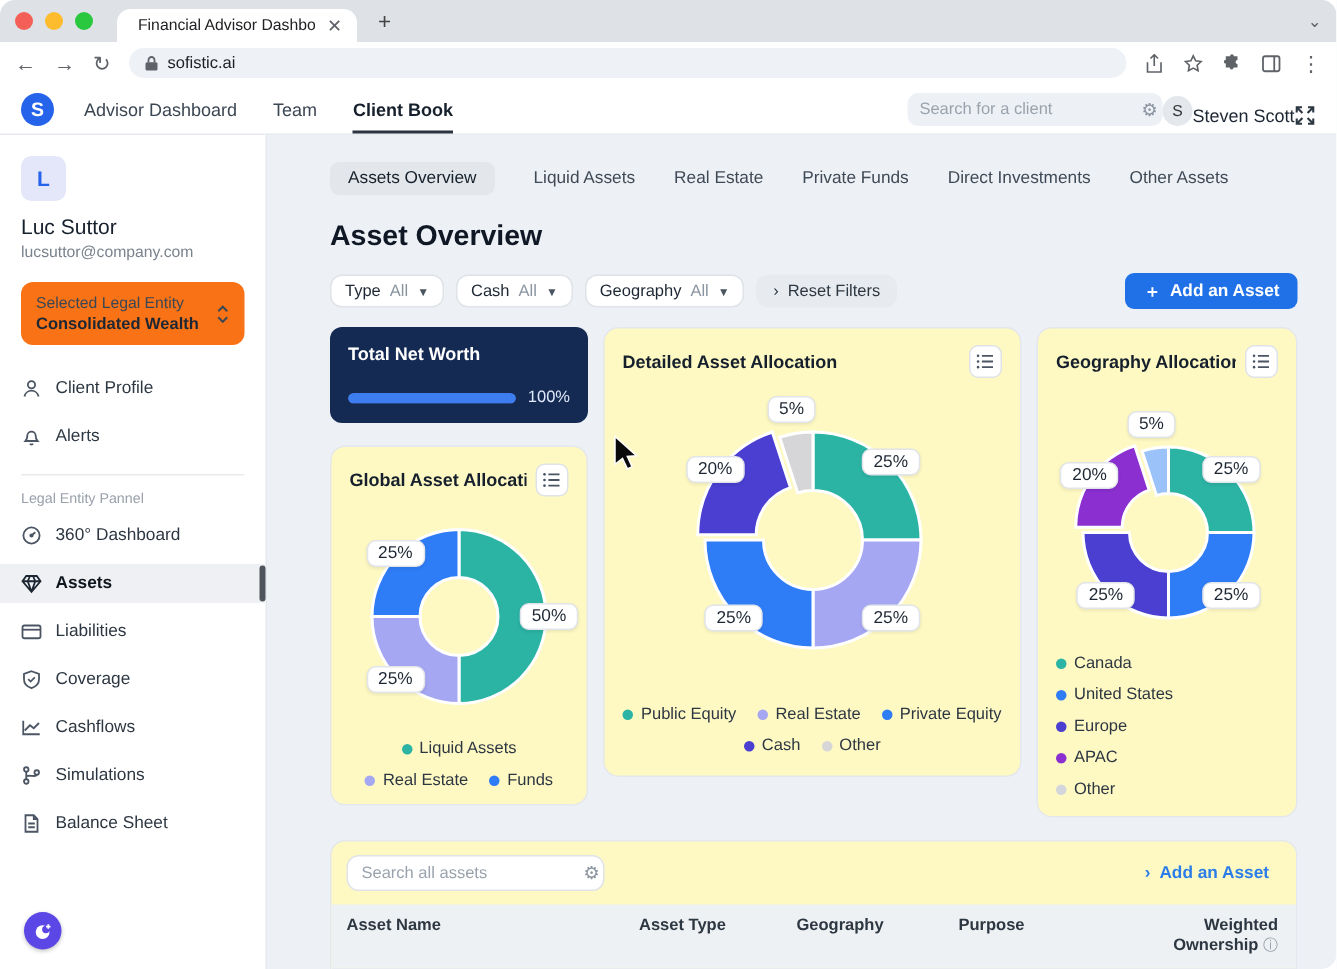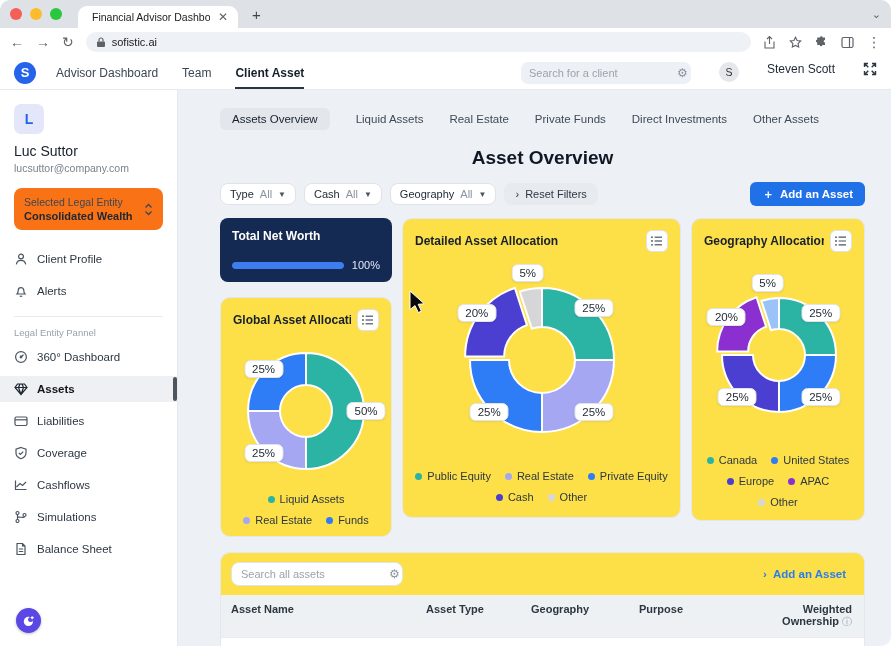--- a/index.html
+++ b/index.html
@@ -22,21 +22,21 @@
   .url-text { font-size:11px; color:#202124; }
   .tb-icons { display:flex; gap:13px; align-items:center; color:#5f6368; }
   svg.ic { display:block; }
 
   
   .appbar { height:34px; background:#fff; border-bottom:1px solid #e7eaee; display:flex; align-items:center; padding:0 14px; }
   .logo { width:22px; height:22px; border-radius:50%; background:#2563eb; color:#fff; font-weight:bold; font-size:13px; display:flex; align-items:center; justify-content:center; margin-right:20px; }
   .app-nav { display:flex; gap:24px; height:100%; align-items:stretch; }
   .app-nav .navlink { display:flex; align-items:center; font-size:12px; color:#3c4754; border-bottom:2px solid transparent; padding-top:2px; }
   .app-nav .navlink.active { color:#16202c; font-weight:bold; border-bottom-color:#2b3440; }
-  .appbar-right { margin-left:auto; display:flex; align-items:flex-start; gap:28px; }
+  .appbar-right { margin-left:auto; display:flex; align-items:flex-end; gap:0; }
   .hsearch { width:170px; height:22px; background:#edf1f6; border-radius:7px; display:flex; align-items:center; padding:0 8px; gap:6px; }
   .hsearch input { flex:1; border:none; background:transparent; outline:none; font-size:11px; color:#333; font-family:inherit; }
   .hsearch input::placeholder { color:#9aa3ad; }
   .gear { color:#8a94a0; font-size:12px; }
   .avatar { width:20px; height:20px; border-radius:50%; background:#e4e7eb; color:#333; font-size:10.5px; display:flex; align-items:center; justify-content:center; }
   .uname { font-size:12px; color:#1d2733; }
 
   
   .app { display:flex; height:556px; }
   .sidebar { width:178px; background:#fff; border-right:1px solid #e5e8ec; padding:14px; position:relative; }
@@ -55,34 +55,34 @@
   .side-item svg { flex:0 0 auto; }
   .side-div { height:1px; background:#e8ebee; margin:12px 0 10px; }
   .sect-label { font-size:9.5px; color:#9aa1ab; margin-bottom:4px; }
   .side-item.active { background:#eef0f3; margin-left:-14px; margin-right:-14px; padding-left:14px; position:relative; font-weight:bold; color:#10161d; }
   .side-item.active::after { content:""; position:absolute; right:0; top:1px; bottom:1px; width:4px; background:#4d545c; border-radius:2px; }
 
   
   .mtabs { display:flex; align-items:center; gap:26px; }
   .mtab { font-size:11.5px; color:#3f4a56; padding:5px 0; }
   .mtab.active { background:#e3e6ea; border-radius:6px; padding:5px 12px; color:#15202c; }
-  .page-title { font-size:19px; font-weight:bold; color:#101826; margin:17px 0 13px;text-align:center; }
+  .page-title { font-size:19px; font-weight:bold; color:#101826; margin:17px 0 13px; }
   .filters { display:flex; align-items:center; gap:8px; }
   .fpill { background:#fff; border:1px solid #dfe3e8; border-radius:8px; height:22px; display:flex; align-items:center; gap:6px; padding:0 9px; font-size:11px; }
   .fpill .flab { color:#1d2733; }
   .fpill .fval { color:#8a94a0; }
   .fpill .caret { font-size:8px; color:#4a5560; }
   .reset { background:#e7ebef; border-radius:8px; height:22px; display:flex; align-items:center; gap:6px; padding:0 11px; font-size:11px; color:#2d3742; }
   .reset .chev { font-size:11px; color:#2d3742; }
   .addbtn { margin-left:auto; background:#2071e8; color:#fff; border:none; border-radius:6px; height:24px; padding:0 12px; font-size:11.5px; font-weight:bold; display:flex; align-items:center; gap:6px; font-family:inherit; }
 
   
   .cards { display:flex; gap:10px; margin-top:12px; align-items:flex-start; }
   .col-left { width:172px; display:flex; flex-direction:column; gap:15px; }
-  .card { background:#fde047; border:1px solid #e4e7ec; border-radius:10px; }
+  .card { background:#fef9c3; border:1px solid #e4e7ec; border-radius:10px; }
   .networth { background:#152a52; border:none; border-radius:8px; height:64px; padding:11px 12px; }
   .nw-title { color:#fff; font-size:12px; font-weight:bold; }
   .nw-row { display:flex; align-items:center; gap:8px; margin-top:16px; }
   .nw-track { flex:1; height:7px; background:#2a4570; border-radius:4px; overflow:hidden; }
   .nw-fill { height:100%; background:#3e7df0; border-radius:4px; }
   .nw-pct { color:#dfe8fb; font-size:11px; }
   .chart-card { padding:11px 12px 10px; }
   .cc-head { display:flex; align-items:center; justify-content:space-between; }
   .cc-title { font-size:12px; font-weight:bold; color:#16202c; white-space:nowrap; overflow:hidden; }
   .list-btn { width:22px; height:22px; border:1px solid #dfe3e8; border-radius:6px; background:#fff; display:flex; align-items:center; justify-content:center; flex:0 0 auto; margin-left:6px; }
@@ -164,21 +164,21 @@
     </div>
   </div>
 
   <div class="appbar">
     <div class="logo">
         <span>S</span>
       </div>
     <div class="app-nav">
       <span class="navlink">Advisor Dashboard</span>
       <span class="navlink">Team</span>
-      <span class="navlink active">Client Asset</span>
+      <span class="navlink active">Client Book</span>
     </div>
     <div class="appbar-right">
       <div class="hsearch">
         <input placeholder="Search for a client" style="">
         <span class="gear">⚙</span>
       </div>
       <div class="avatar">
           <span>S</span>
         </div>
       <span class="uname">Steven Scott</span>
@@ -424,21 +424,21 @@
                 </svg>
             </div>
           </div>
           <div class="donut-wrap" style="width:150px;height:150px;margin-top:28px;"><svg width="150" height="150" style="overflow: visible;">
                 <path d="M75,18 A57,57 0 0 1 132,75 L101,75 A26,26 0 0 0 75,49 Z" fill="#2bb3a4" stroke="#ffffff" stroke-width="2"></path>
                 <path d="M132,75 A57,57 0 0 1 75,132 L75,101 A26,26 0 0 0 101,75 Z" fill="#2e7cf6" stroke="#ffffff" stroke-width="2"></path>
                 <path d="M75,132 A57,57 0 0 1 18,75 L49,75 A26,26 0 0 0 75,101 Z" fill="#4a3fd0" stroke="#ffffff" stroke-width="2"></path>
                 <path d="M13.145898033750314,71.47328848624517 A57,57 0 0 1 52.531929354378306,17.263067057421416 L62.111456180001674,46.74581906257117 A26,26 0 0 0 44.14589803375031,71.47328848624517 Z" fill="#8b2fd0" stroke="#ffffff" stroke-width="2"></path>
                 <path d="M57.38603132062799,20.78977857117625 A57,57 0 0 1 74.99999999999999,18 L75,49 A26,26 0 0 0 66.96555814625137,50.272530576326005 Z" fill="#9cc3f9" stroke="#ffffff" stroke-width="2"></path>
               </svg><div class="chip" style="left: 116.719px; top: 33.2807px;">25%</div><div class="chip" style="left: 116.719px; top: 116.719px;">25%</div><div class="chip" style="left: 33.2807px; top: 116.719px;">25%</div><div class="chip" style="left: 22.4139px; top: 36.794px;">20%</div><div class="chip" style="left: 63.5803px; top: 2.89875px;">5%</div></div>
-          <div class="legend" style="max-width:150px;margin-left:auto;margin-right:auto;margin-top:24px;">
+          <div class="legend" style="max-width:150px;margin-left:auto;margin-right:auto;margin-top:6px;flex-direction:column;">
               <span class="leg-item">
                 <span class="leg-dot" style="background: rgb(43, 179, 164);"></span>
                 <span>Canada</span>
               </span>
               <span class="leg-item">
                 <span class="leg-dot" style="background: rgb(46, 124, 246);"></span>
                 <span>United States</span>
               </span>
               <span class="leg-item">
                 <span class="leg-dot" style="background: rgb(74, 63, 208);"></span>

